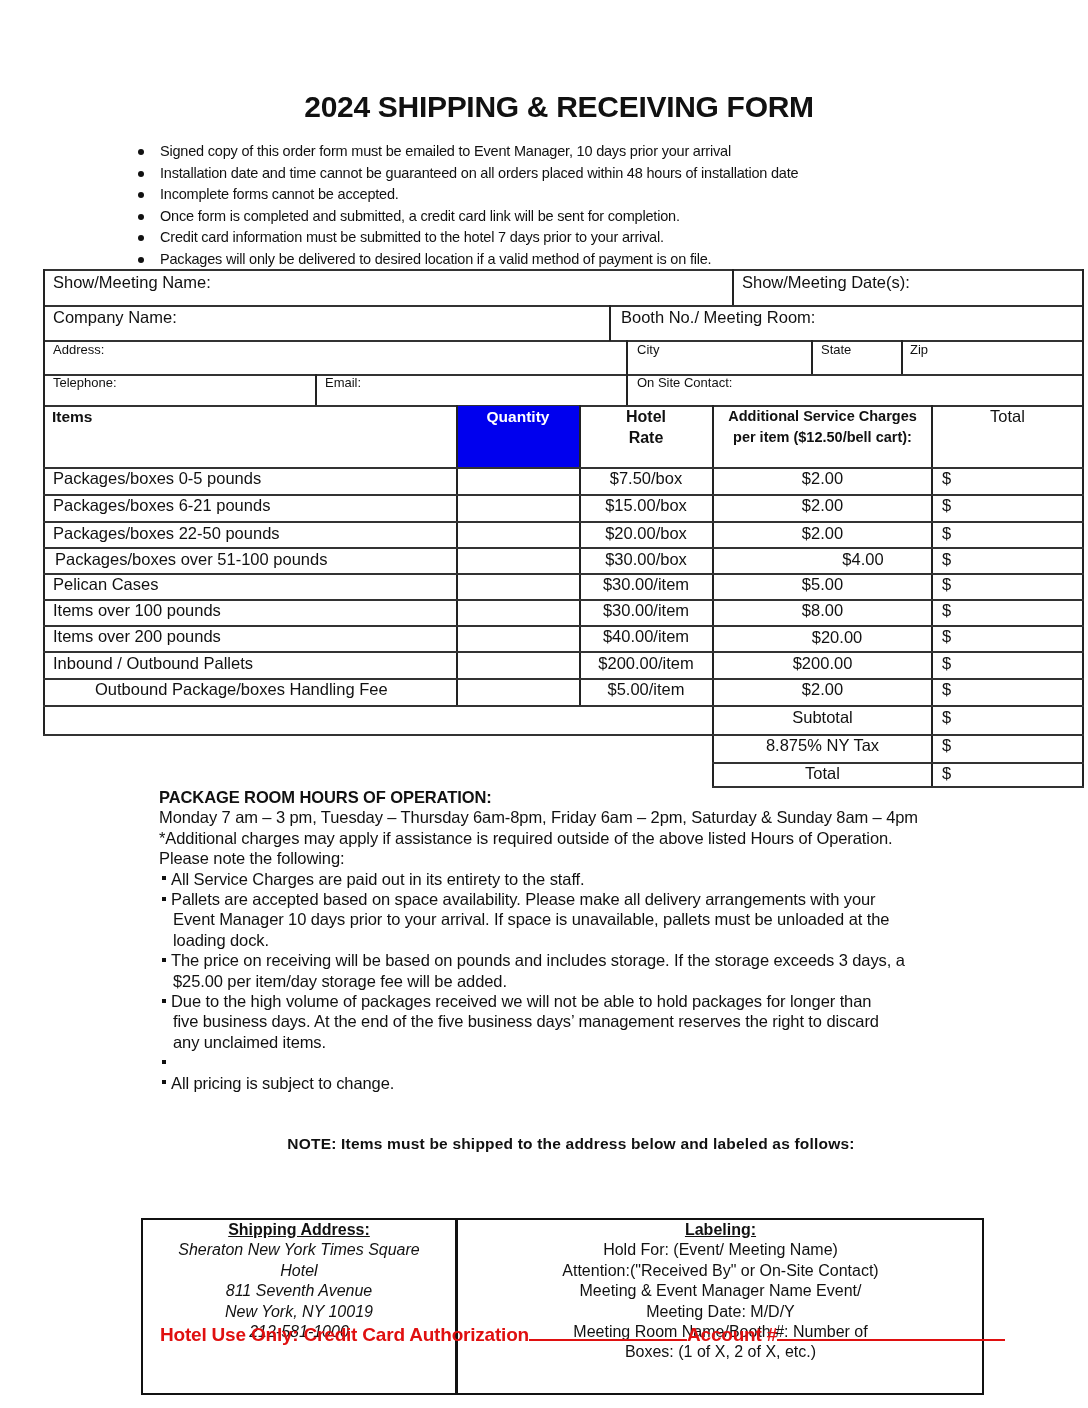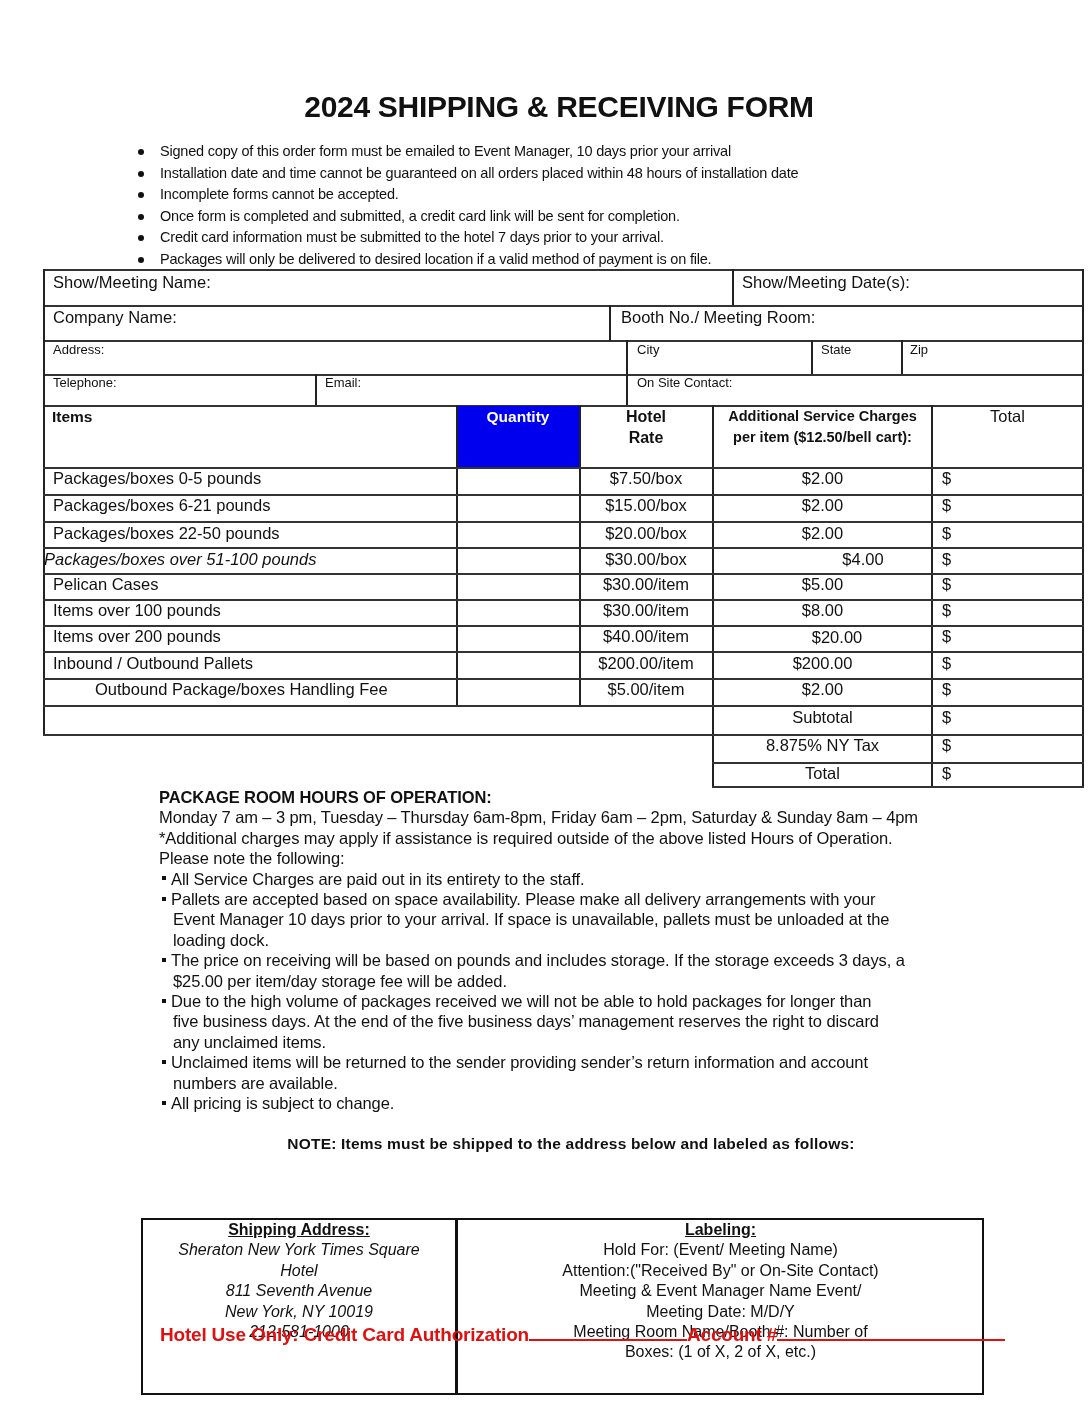--- a/index.html
+++ b/index.html
@@ -155,21 +155,21 @@
 
   <div>
     <div class="td" style="left:53px; top:520px;">Packages/boxes 22-50 pounds</div>
     <div class="abs" style="left:458px; top:523px; width:120px; height:23px;"></div>
     <div class="td center" style="left:580px; top:520px; width:132px;">$20.00/box</div>
     <div class="td center" style="left:713px; top:520px; width:219px;">$2.00</div>
     <div class="td" style="left:942px; top:520px;">$</div>
   </div>
 
   <div>
-    <div class="td" style="left:44px; top:546px;font-style:italic;">Packages/boxes over 51-100 pounds</div>
+    <div class="td" style="left:55px; top:546px;">Packages/boxes over 51-100 pounds</div>
     <div class="abs" style="left:458px; top:549px; width:120px; height:23px;"></div>
     <div class="td center" style="left:580px; top:546px; width:132px;">$30.00/box</div>
     <div class="td center" style="left:731px; top:546px; width:264px;">$4.00</div>
     <div class="td" style="left:942px; top:546px;">$</div>
   </div>
 
   <div>
     <div class="td" style="left:53px; top:571px;">Pelican Cases</div>
     <div class="abs" style="left:458px; top:575px; width:120px; height:23px;"></div>
     <div class="td center" style="left:580px; top:571px; width:132px;">$30.00/item</div>
@@ -237,22 +237,21 @@
   <div>
     <div><span class="sq"></span><span>The price on receiving will be based on pounds and includes storage. If the storage exceeds 3 days, a</span></div>
     <div class="indent">$25.00 per item/day storage fee will be added.</div>
   </div>
   <div>
     <div><span class="sq"></span><span>Due to the high volume of packages received we will not be able to hold packages for longer than</span></div>
     <div class="indent">five business days. At the end of the five business days’ management reserves the right to discard</div>
     <div class="indent">any unclaimed items.</div>
   </div>
   <div>
-    <div><span class="sq"></span><span>Unclaimed items will be returned to the sender providing sender’s return information and account</span></div>
-    <div class="indent">numbers are available.</div>
+    <div><span class="sq"></span></div>
   </div>
   <div><span class="sq"></span><span>All pricing is subject to change.</span></div>
 </div>
 
 <div class="note">NOTE: Items must be shipped to the address below and labeled as follows:</div>
 
 <div class="shipbox">
   <div class="divider"></div>
   <div class="col col-left">
     <div class="hdr">Shipping Address:</div>

